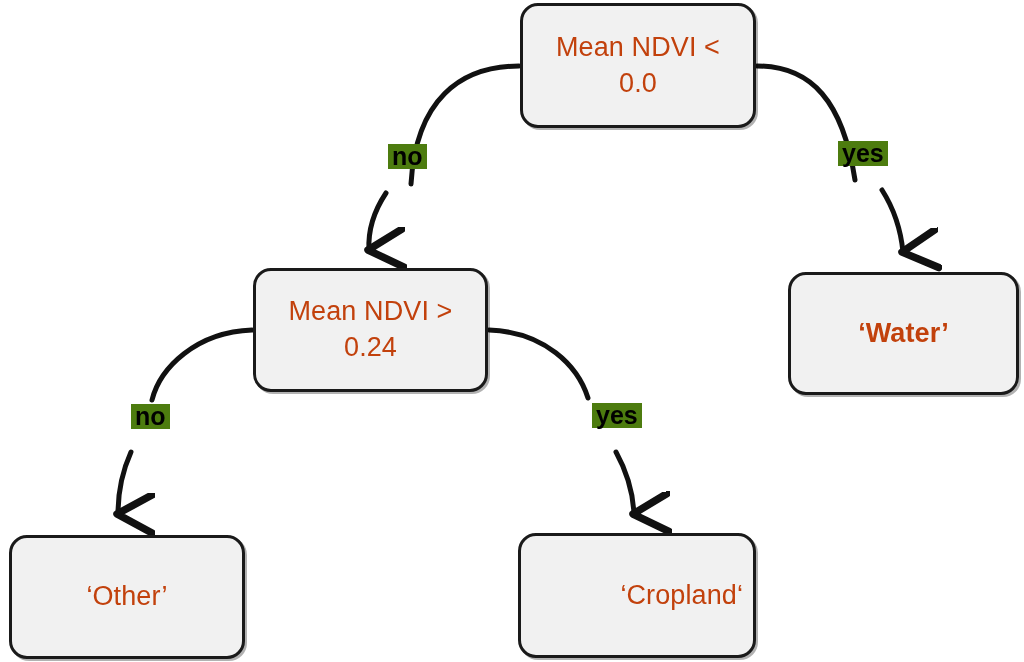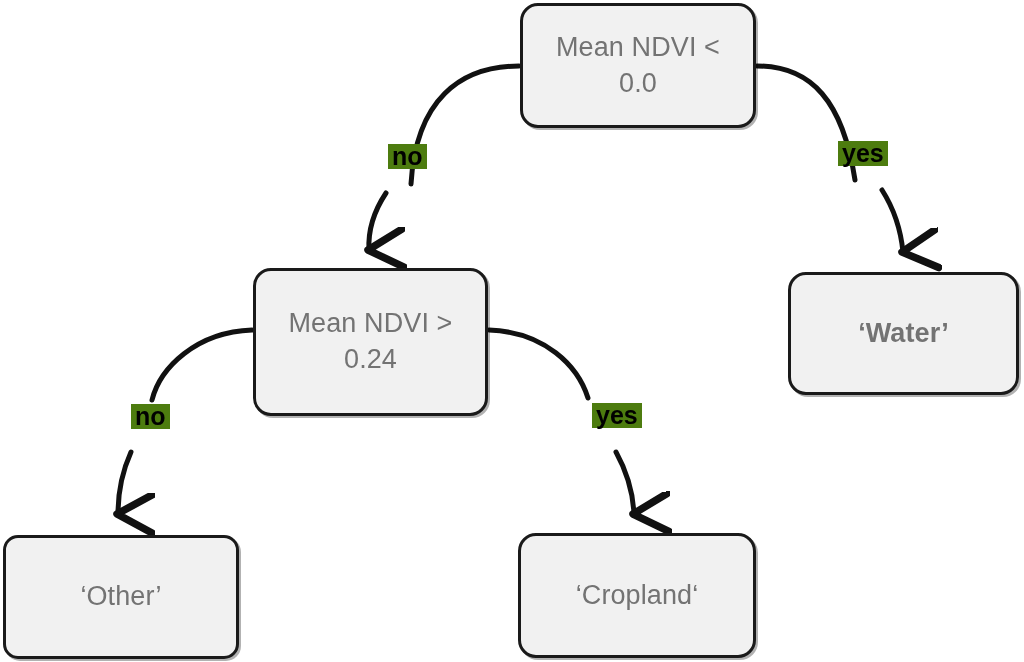--- a/index.html
+++ b/index.html
@@ -27,21 +27,21 @@
   .node {
     position: absolute;
     box-sizing: border-box;
     background: #f1f1f1;
     border: 3px solid #1a1a1a;
     border-radius: 18px;
     display: flex;
     align-items: center;
     justify-content: center;
     text-align: center;
-    color: #737373;
+    color: #c2410c;
     font-size: 27px;
     line-height: 1.32;
     letter-spacing: 0.1px;
     box-shadow: 2px 2px 0 rgba(0,0,0,0.30);
     z-index: 2;
   }
   .node-text {
     display: block;
     padding: 0 10px;
     white-space: pre-line;
@@ -88,34 +88,34 @@
       <path d="M 489 330 C 545 332 578 366 588 398" fill="none" stroke="#111111" stroke-width="5" stroke-linecap="round"></path>
       <path d="M 616 452 C 627 472 633 492 634 514" fill="none" stroke="#111111" stroke-width="5" stroke-linecap="round" marker-end="url(#arrowhead)"></path>
     </g>
   </svg>
 
   <div class="node" style="left:520px; top:3px; width:236px; height:125px;">
     <span class="node-text">Mean NDVI &lt;
 0.0</span>
   </div>
 
-  <div class="node" style="left:253px; top:268px; width:235px; height:148px;">
+  <div class="node" style="left:253px; top:268px; width:235px; height:124px;">
     <span class="node-text">Mean NDVI &gt;
 0.24</span>
   </div>
 
   <div class="node" style="left:788px; top:272px; width:231px; height:123px;font-weight:bold;">
     <span class="node-text">‘Water’</span>
   </div>
 
-  <div class="node" style="left:3px; top:535px; width:236px; height:124px;border-radius:15px;">
+  <div class="node" style="left:9px; top:535px; width:236px; height:124px;">
     <span class="node-text">‘Other’</span>
   </div>
 
-  <div class="node" style="left:518px; top:533px; width:238px; height:125px;">
+  <div class="node" style="left:518px; top:533px; width:238px; height:125px;justify-content:flex-end;">
     <span class="node-text">‘Cropland‘</span>
   </div>
 
   <div class="edge-label" style="left:388px; top:144px;">no</div>
 
   <div class="edge-label" style="left:838px; top:141px;">yes</div>
 
   <div class="edge-label" style="left:131px; top:404px;">no</div>
 
   <div class="edge-label" style="left:592px; top:403px;">yes</div>

